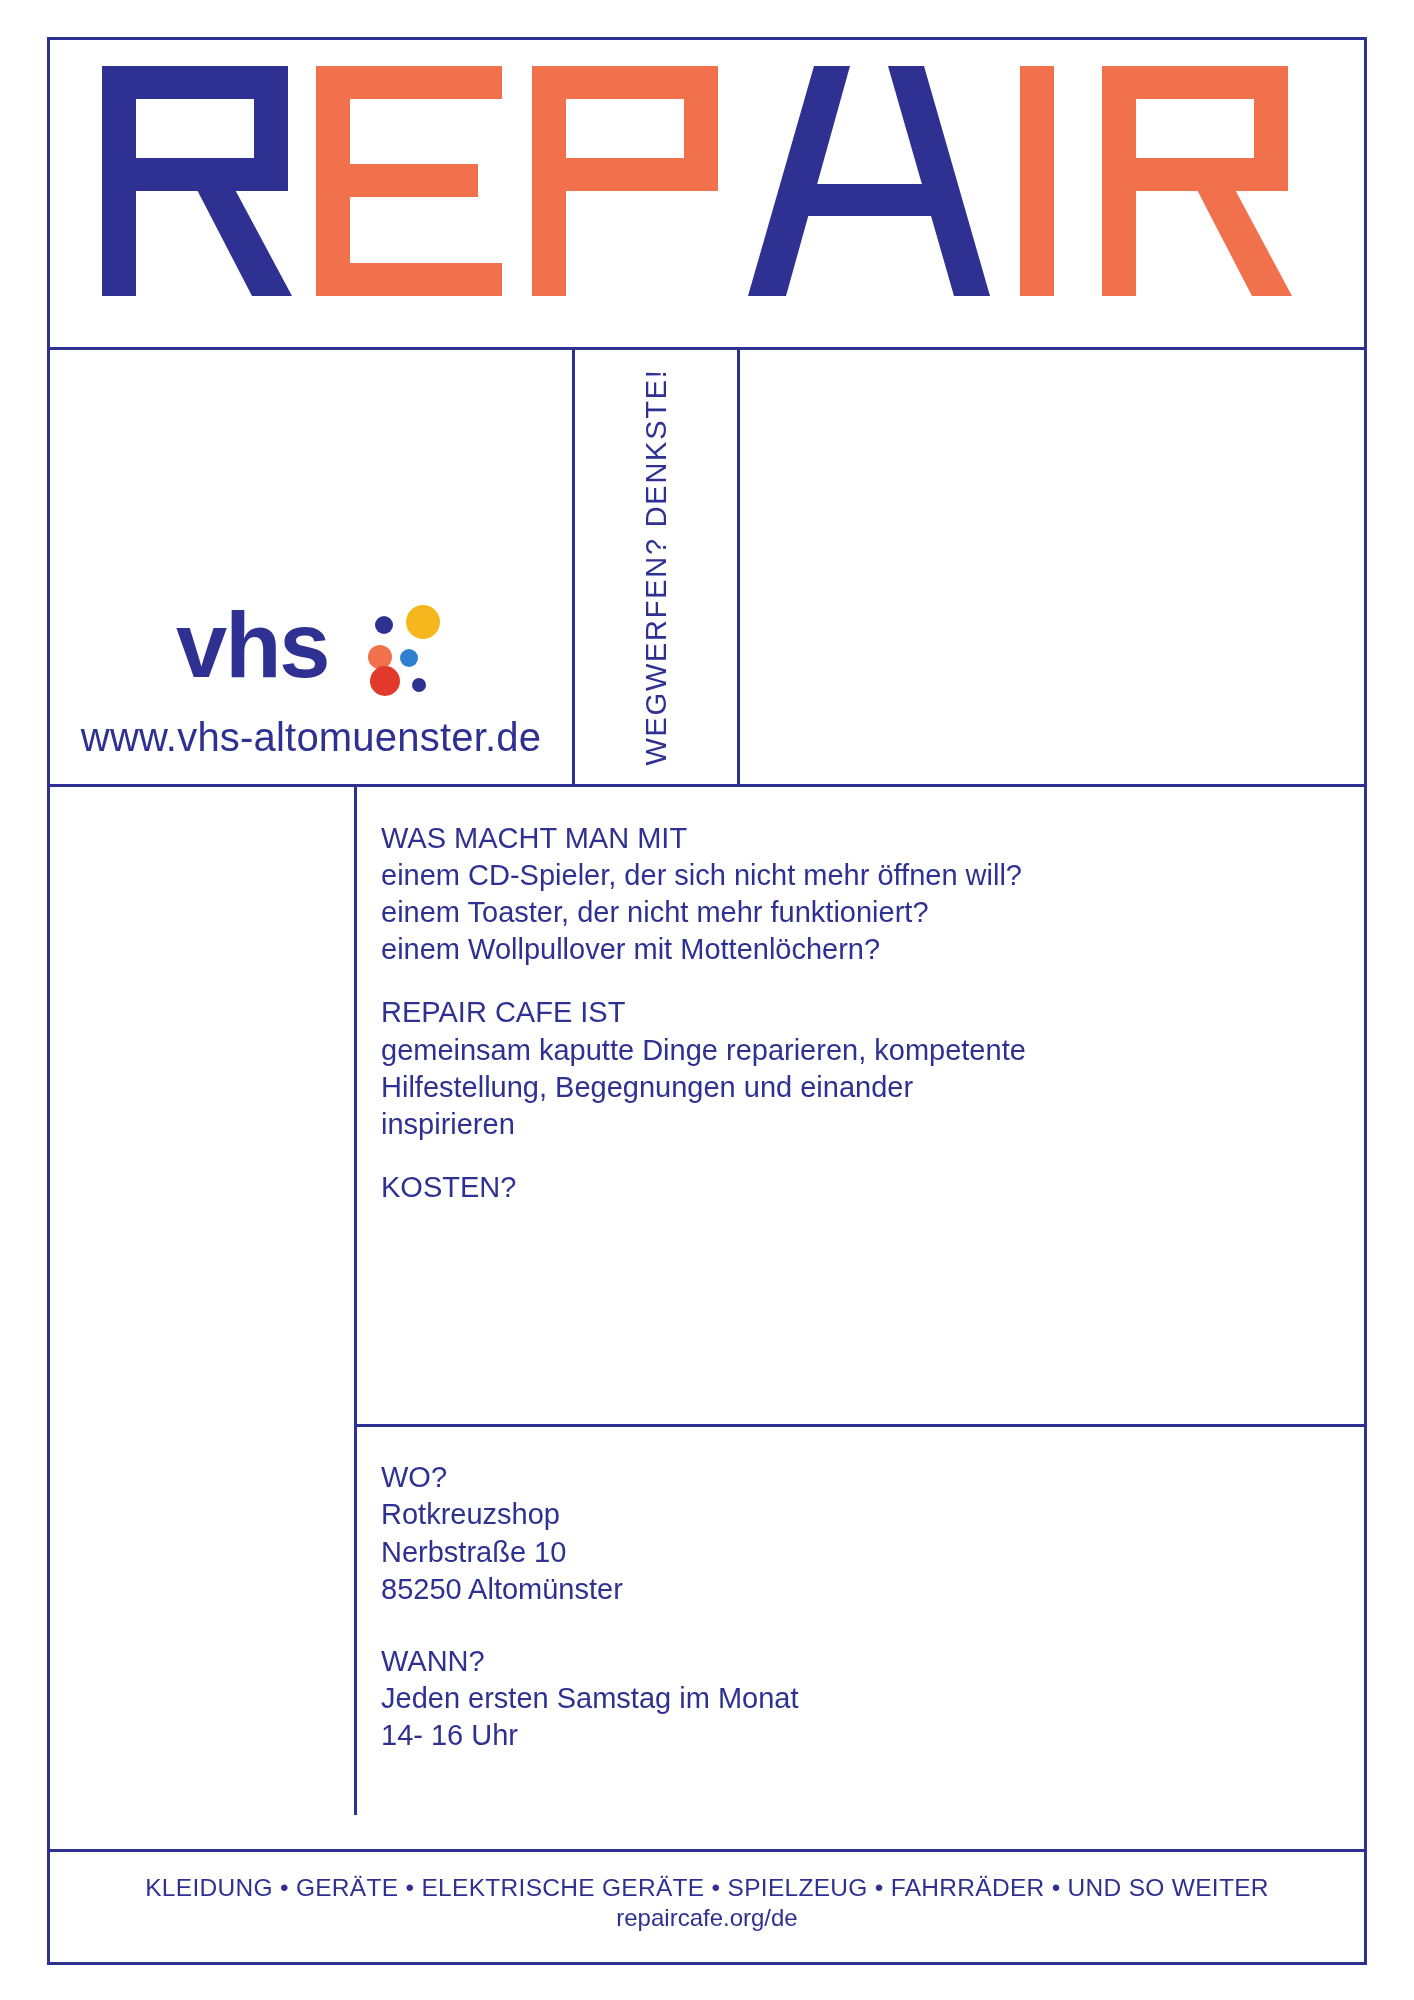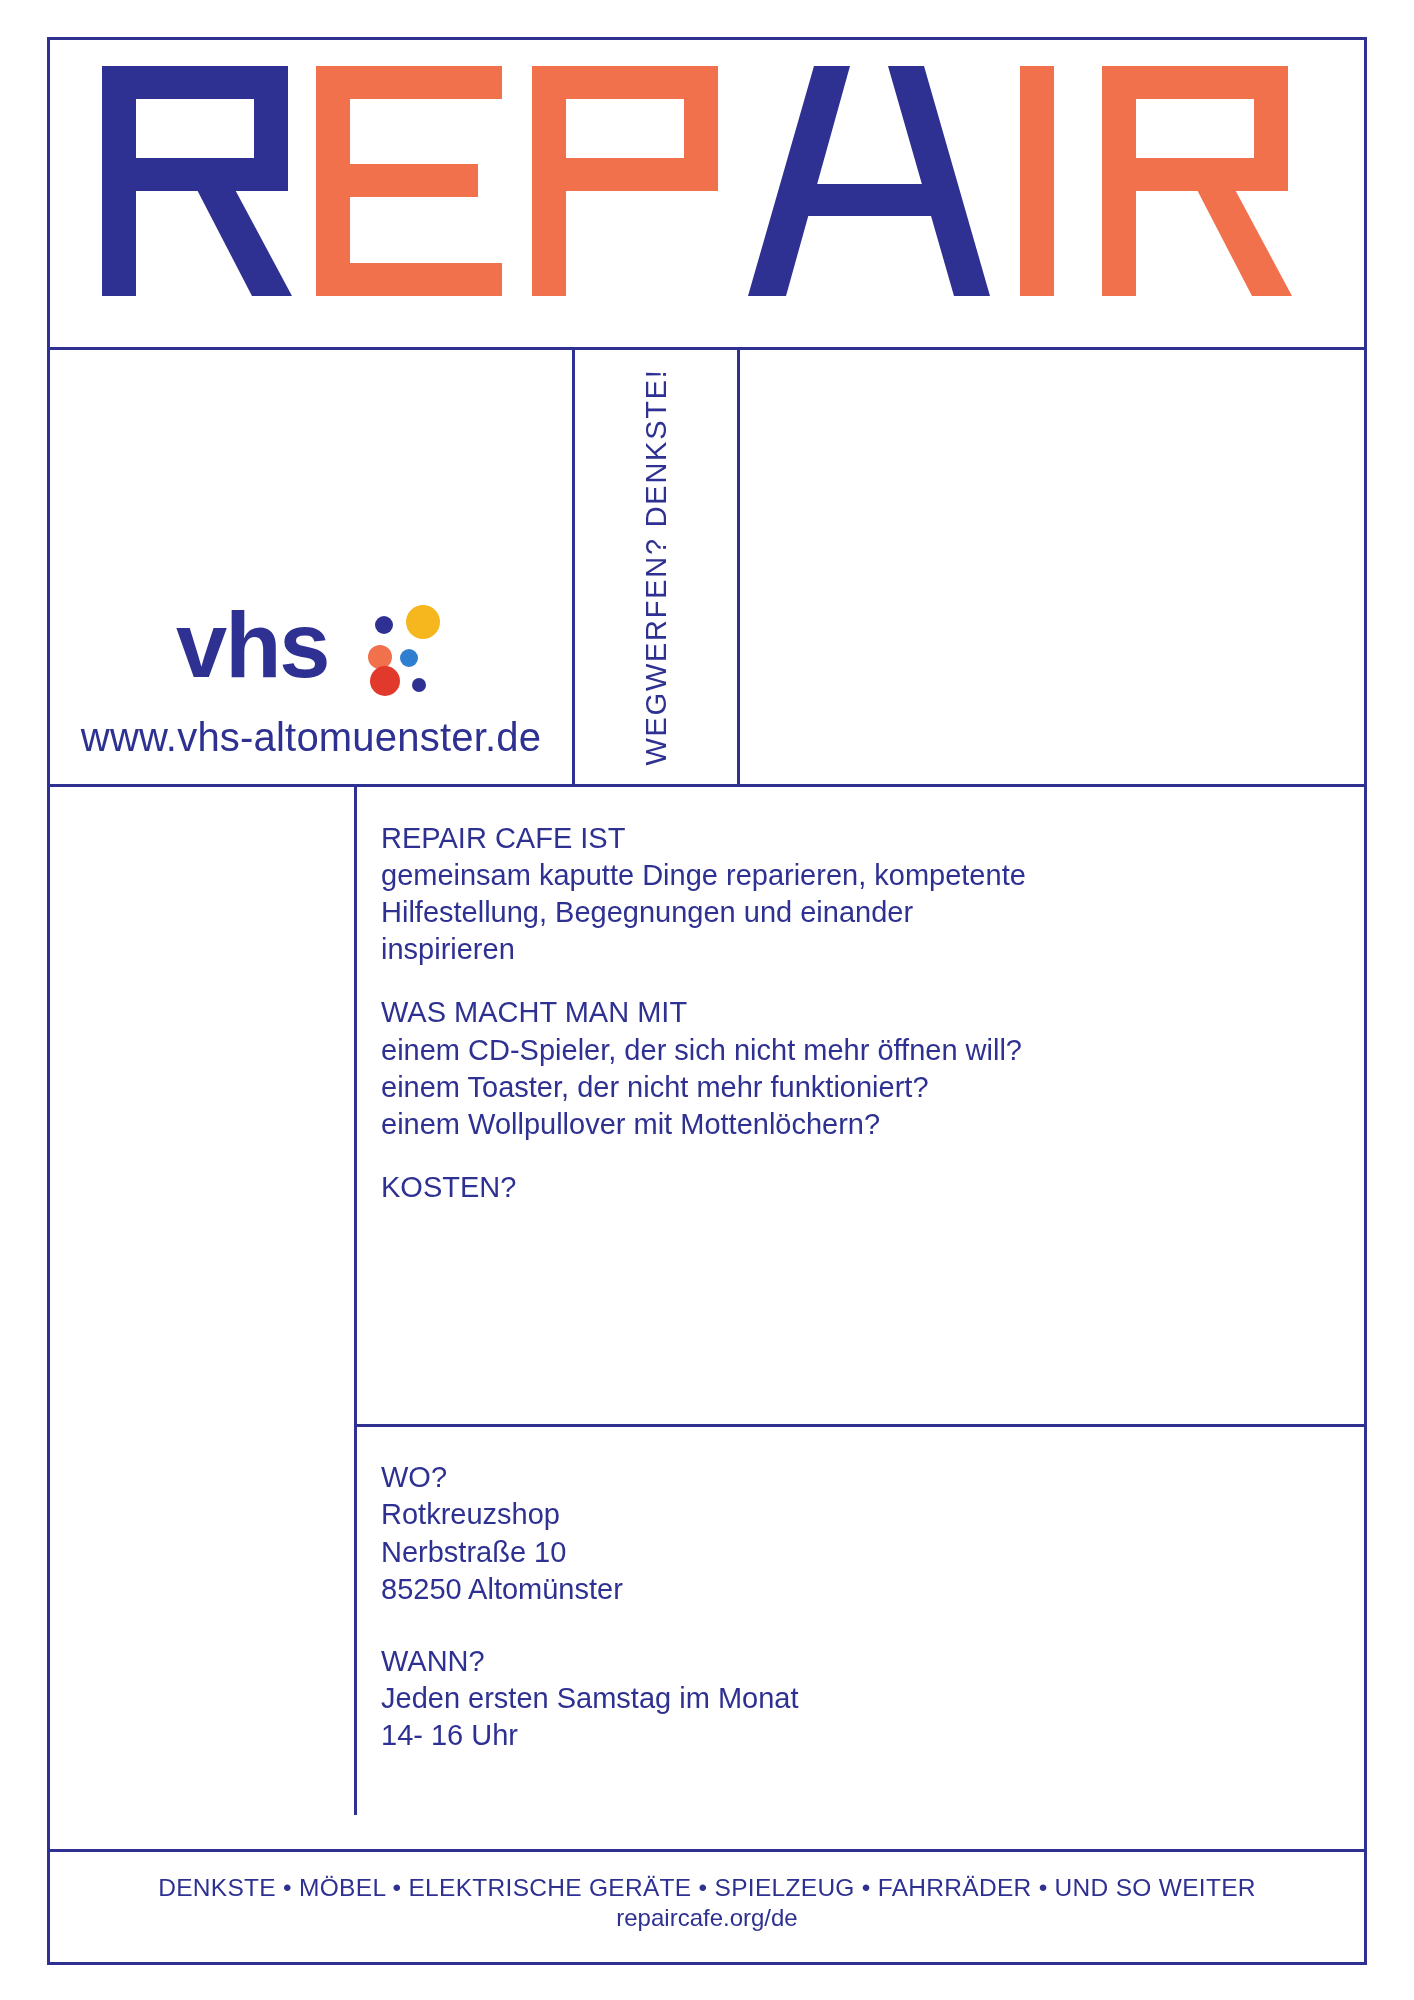--- a/index.html
+++ b/index.html
@@ -304,34 +304,34 @@
             </g>
           </g>
         </svg>
       </div>
     </div>
 
     <div class="text-col">
 
       <div class="block-a">
         <div class="para">
+          <div class="lead">WAS MACHT MAN MIT</div>
+          <div class="body-line">einem CD-Spieler, der sich nicht mehr öffnen will?</div>
+          <div class="body-line">einem Toaster, der nicht mehr funktioniert?</div>
+          <div class="body-line">einem Wollpullover mit Mottenlöchern?</div>
+        </div>
+
+        <div class="para">
           <div class="lead">REPAIR CAFE IST</div>
           <div class="body-line">gemeinsam kaputte Dinge reparieren, kompetente</div>
           <div class="body-line">Hilfestellung, Begegnungen und einander</div>
           <div class="body-line">inspirieren</div>
         </div>
 
         <div class="para">
-          <div class="lead">WAS MACHT MAN MIT</div>
-          <div class="body-line">einem CD-Spieler, der sich nicht mehr öffnen will?</div>
-          <div class="body-line">einem Toaster, der nicht mehr funktioniert?</div>
-          <div class="body-line">einem Wollpullover mit Mottenlöchern?</div>
-        </div>
-
-        <div class="para">
           <div class="lead">KOSTEN?</div>
         </div>
       </div>
 
       <div class="block-b">
         <div class="para">
           <div class="lead">WO?</div>
           <div class="addr">Rotkreuzshop</div>
           <div class="addr">Nerbstraße 10</div>
           <div class="addr">85250 Altomünster</div>
@@ -342,18 +342,18 @@
         <div class="para">
           <div class="lead">WANN?</div>
           <div class="body-line">Jeden ersten Samstag im Monat</div>
           <div class="body-line">14- 16 Uhr</div>
         </div>
       </div>
 
     </div>
 
     <div class="footer">
-      <div class="footer-items">DENKSTE • MÖBEL • ELEKTRISCHE GERÄTE • SPIELZEUG • FAHRRÄDER • UND SO WEITER</div>
+      <div class="footer-items">KLEIDUNG • GERÄTE • ELEKTRISCHE GERÄTE • SPIELZEUG • FAHRRÄDER • UND SO WEITER</div>
       <div class="footer-url">repaircafe.org/de</div>
     </div>
 
   </div>
 </div>
 
 </body></html>

